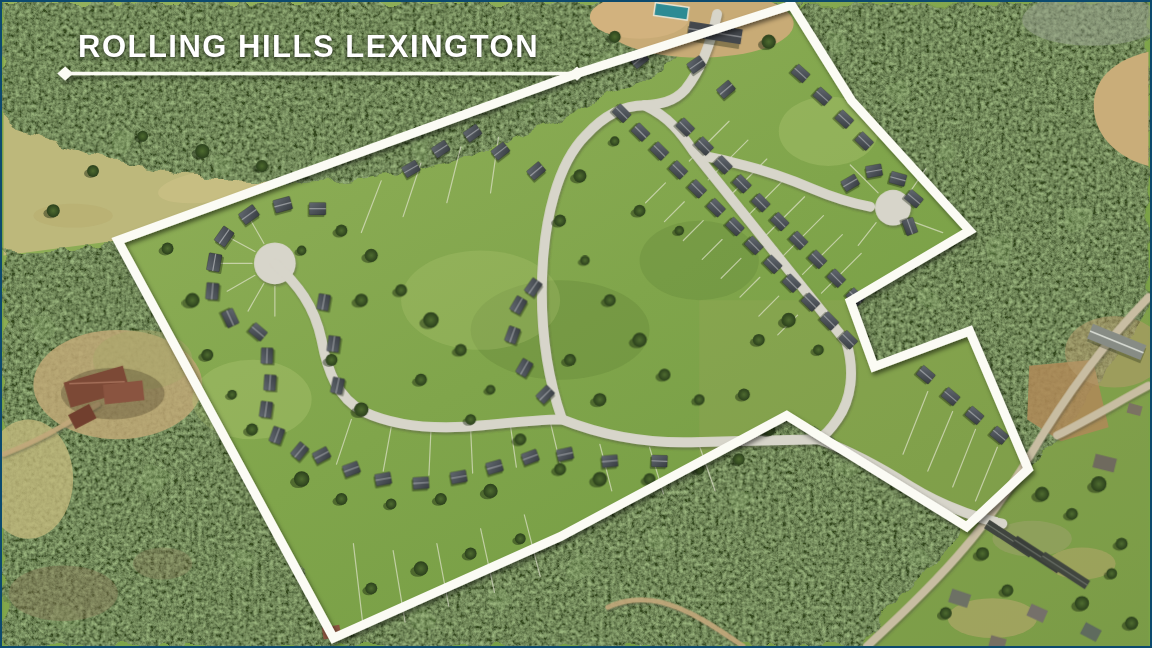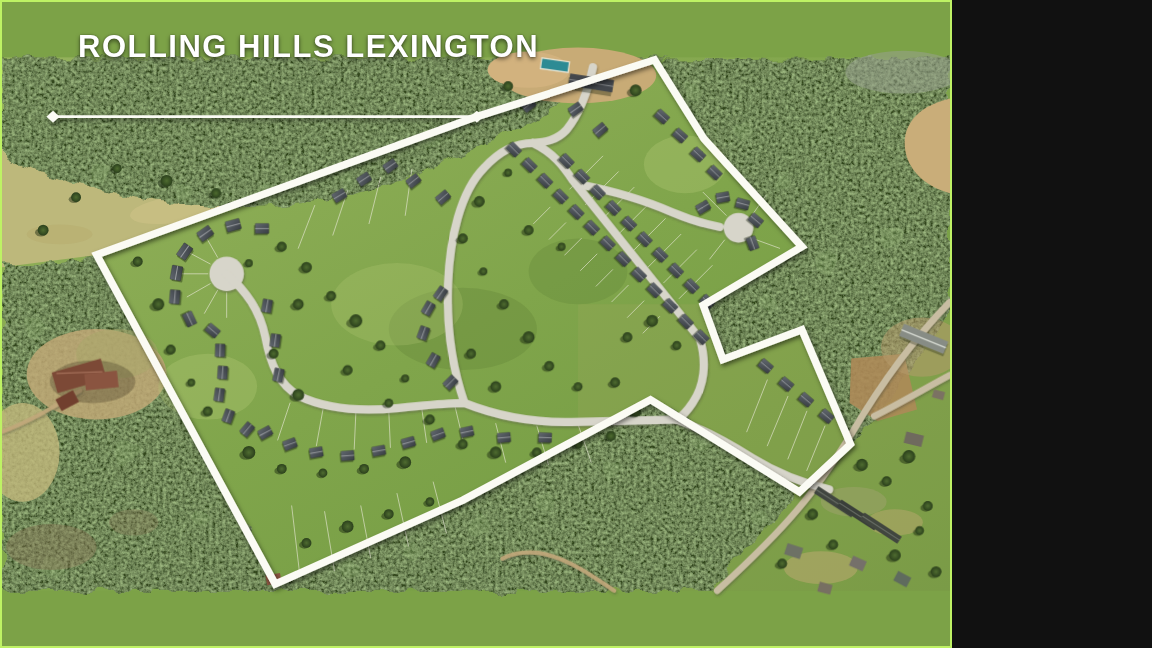--- a/index.html
+++ b/index.html
@@ -1,18 +1,18 @@
 <!DOCTYPE html>
 <html><head>
 <meta charset="utf-8">
 <style>
   html,body{margin:0;padding:0;background:#111;}
   .frame{
-    position:relative;width:952px;height:648px;overflow:hidden;
-    box-sizing:border-box;border:2px solid #bef264;
+    position:relative;width:1152px;height:648px;overflow:hidden;
+    box-sizing:border-box;border:2px solid #0c4a6e;
     background:#7ca247;
     font-family:"Liberation Sans", sans-serif;
   }
   .frame svg{position:absolute;left:0;top:0;width:100%;height:100%;display:block;}
   .site-title{
     position:absolute;left:76px;top:27px;z-index:5;
     color:#ffffff;font-size:31px;font-weight:800;letter-spacing:1.5px;
     text-shadow:0 2px 4px rgba(0,0,0,.55), 0 0 2px rgba(0,0,0,.35);
     white-space:nowrap;user-select:none;
   }

